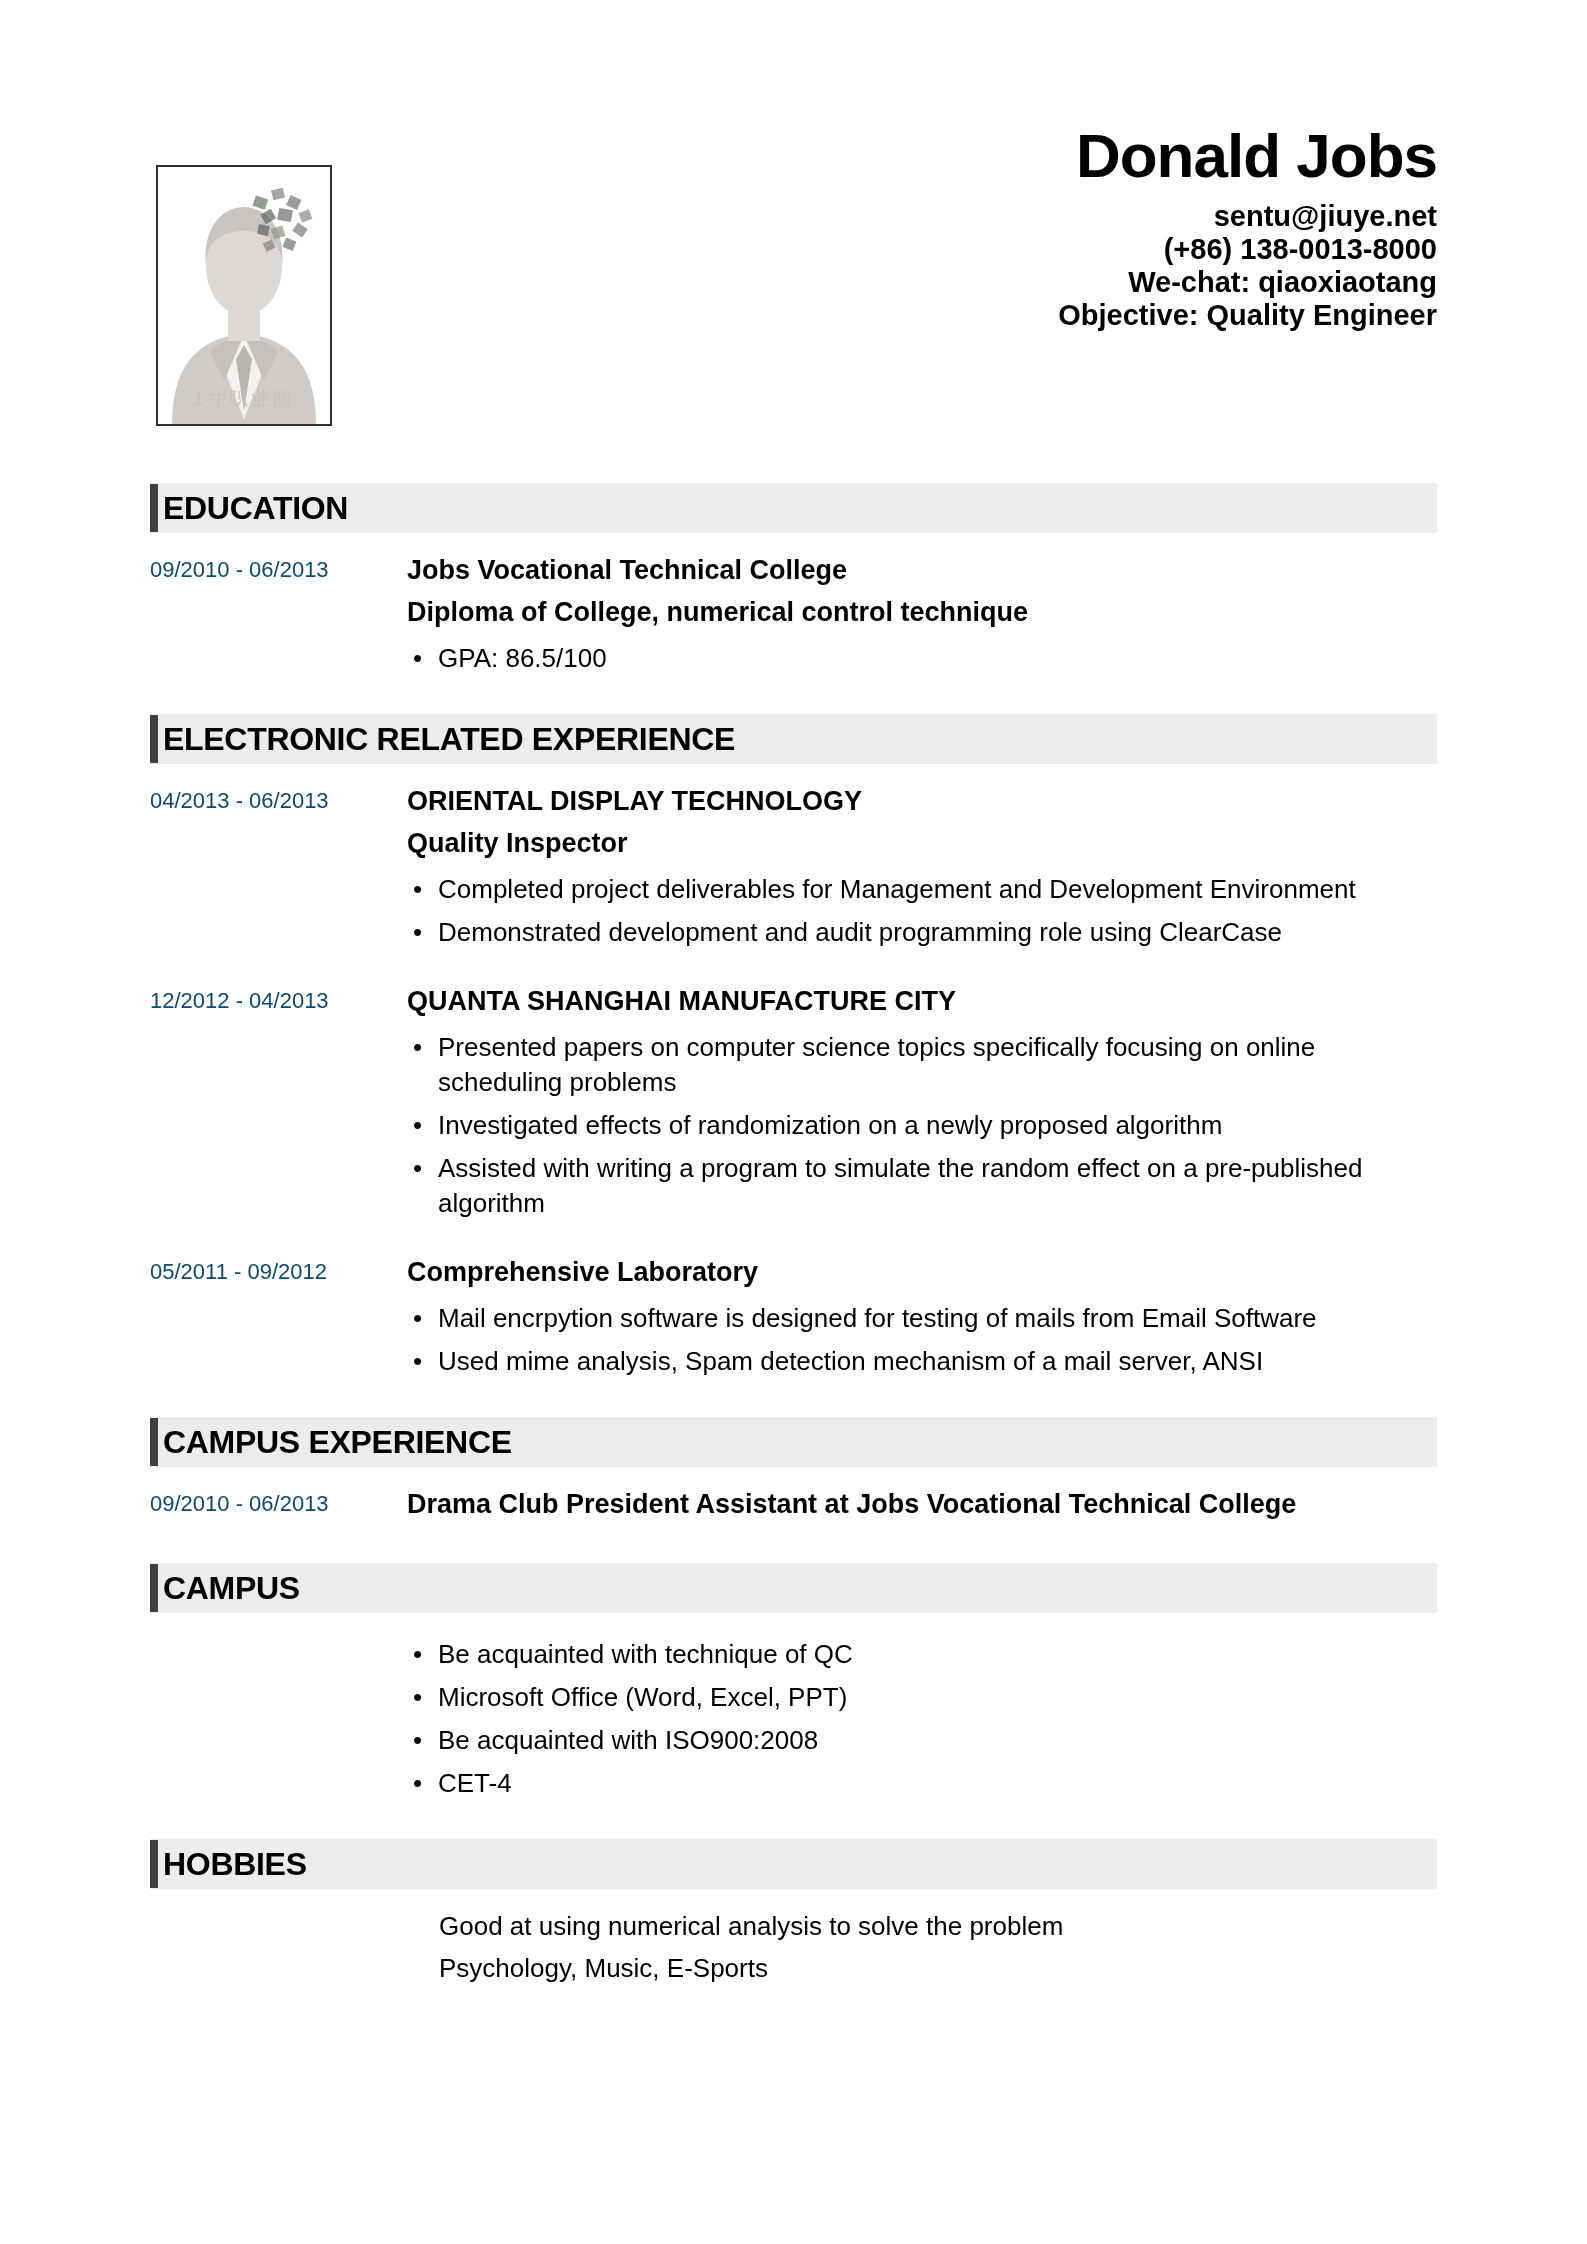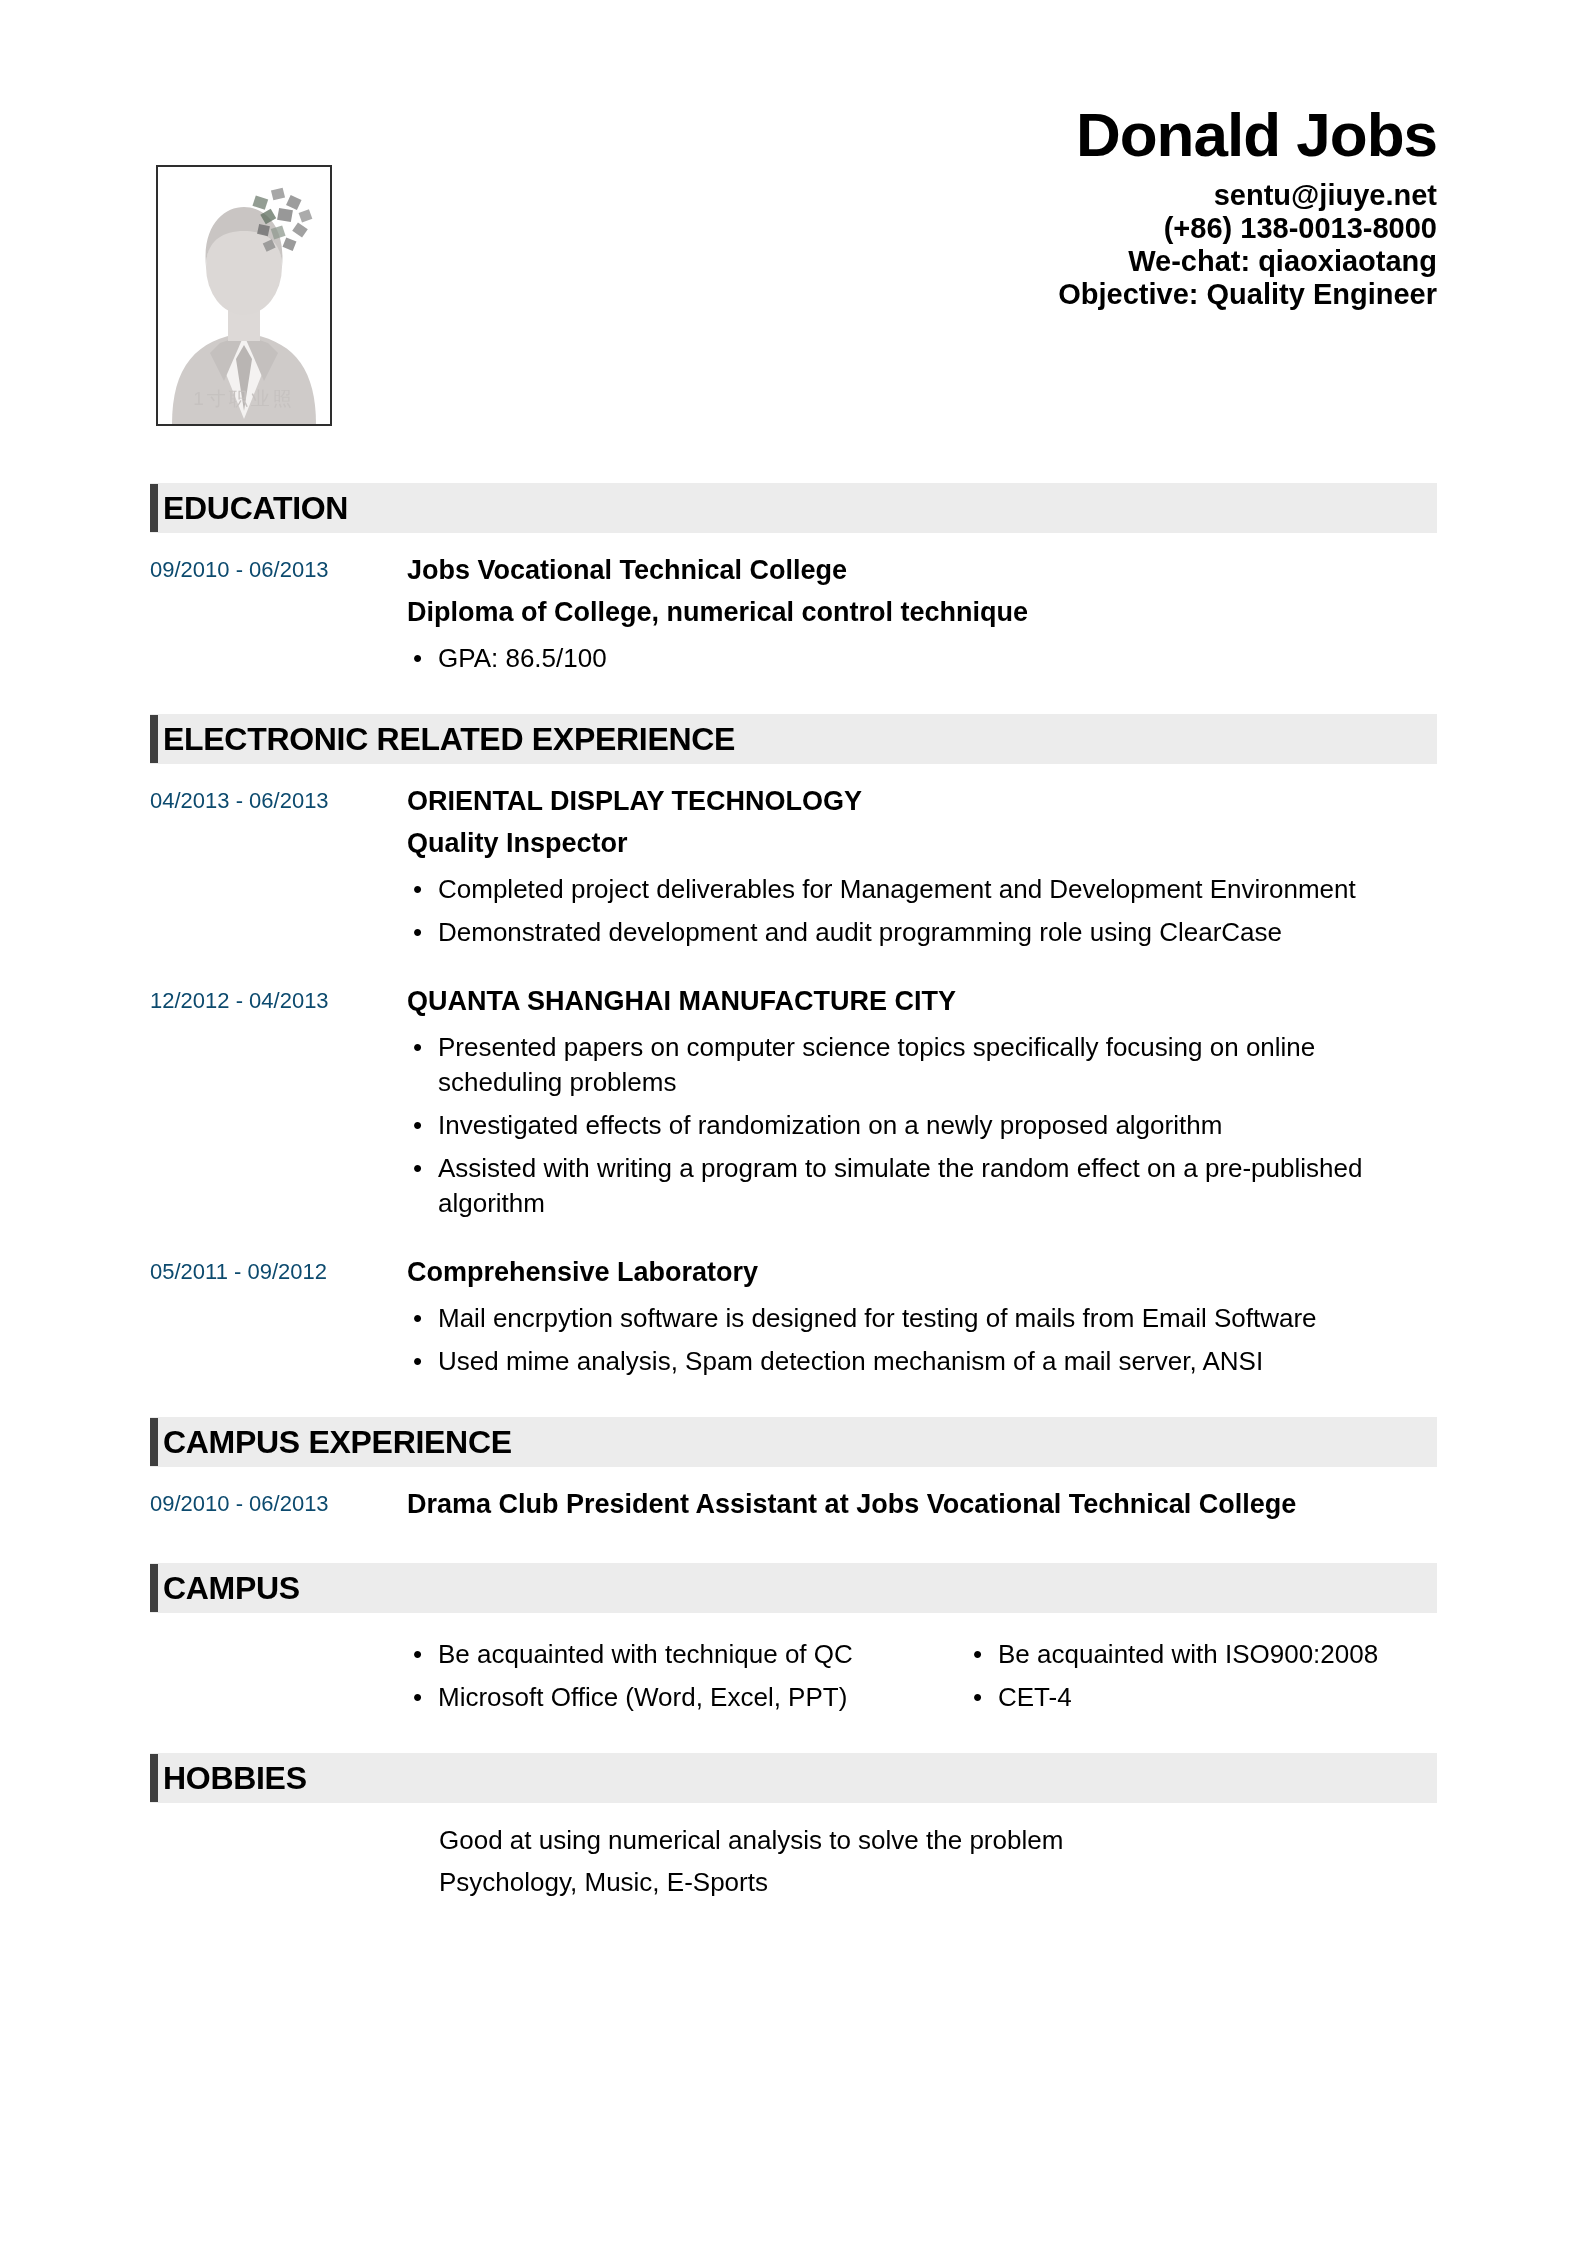--- a/index.html
+++ b/index.html
@@ -18,21 +18,21 @@
 
   .photo-frame {
     position:absolute; left:156px; top:165px;
     width:176px; height:261px;
     border:2px solid #2e2e2e;
     background:#ffffff;
   }
   .photo-frame svg { display:block; width:100%; height:100%; }
 
   .contact-block {
-    position:absolute; right:150px; top:103px;
+    position:absolute; right:150px; top:124px;
     text-align:right;
   }
   .name {
     font-size:62px; font-weight:bold; line-height:64px;
     letter-spacing:-1px; margin-bottom:12px;
   }
   .contact-line {
     font-size:29px; font-weight:bold; line-height:33px;
   }
 
@@ -73,21 +73,21 @@
     font-size:26px; line-height:35px;
     padding-left:31px;
     margin-top:8px;
   }
   ul.bullets li::before {
     content:"\2022";
     position:absolute; left:6px; top:0;
     font-size:26px; line-height:35px;
   }
 
-  .skills-cols { display:flex; }
+  .skills-cols { display:flex;flex-direction:column; }
   .skills-cols ul.bullets { margin-top:0; }
   .skills-col-1 { width:560px; flex-shrink:0; }
   .skills-col-2 { flex:1; }
 
   .hobby-line { font-size:26px; line-height:42px; font-weight:normal;margin-left:32px; }
 </style>
 </head>
 <body>
 
 <div class="page">

